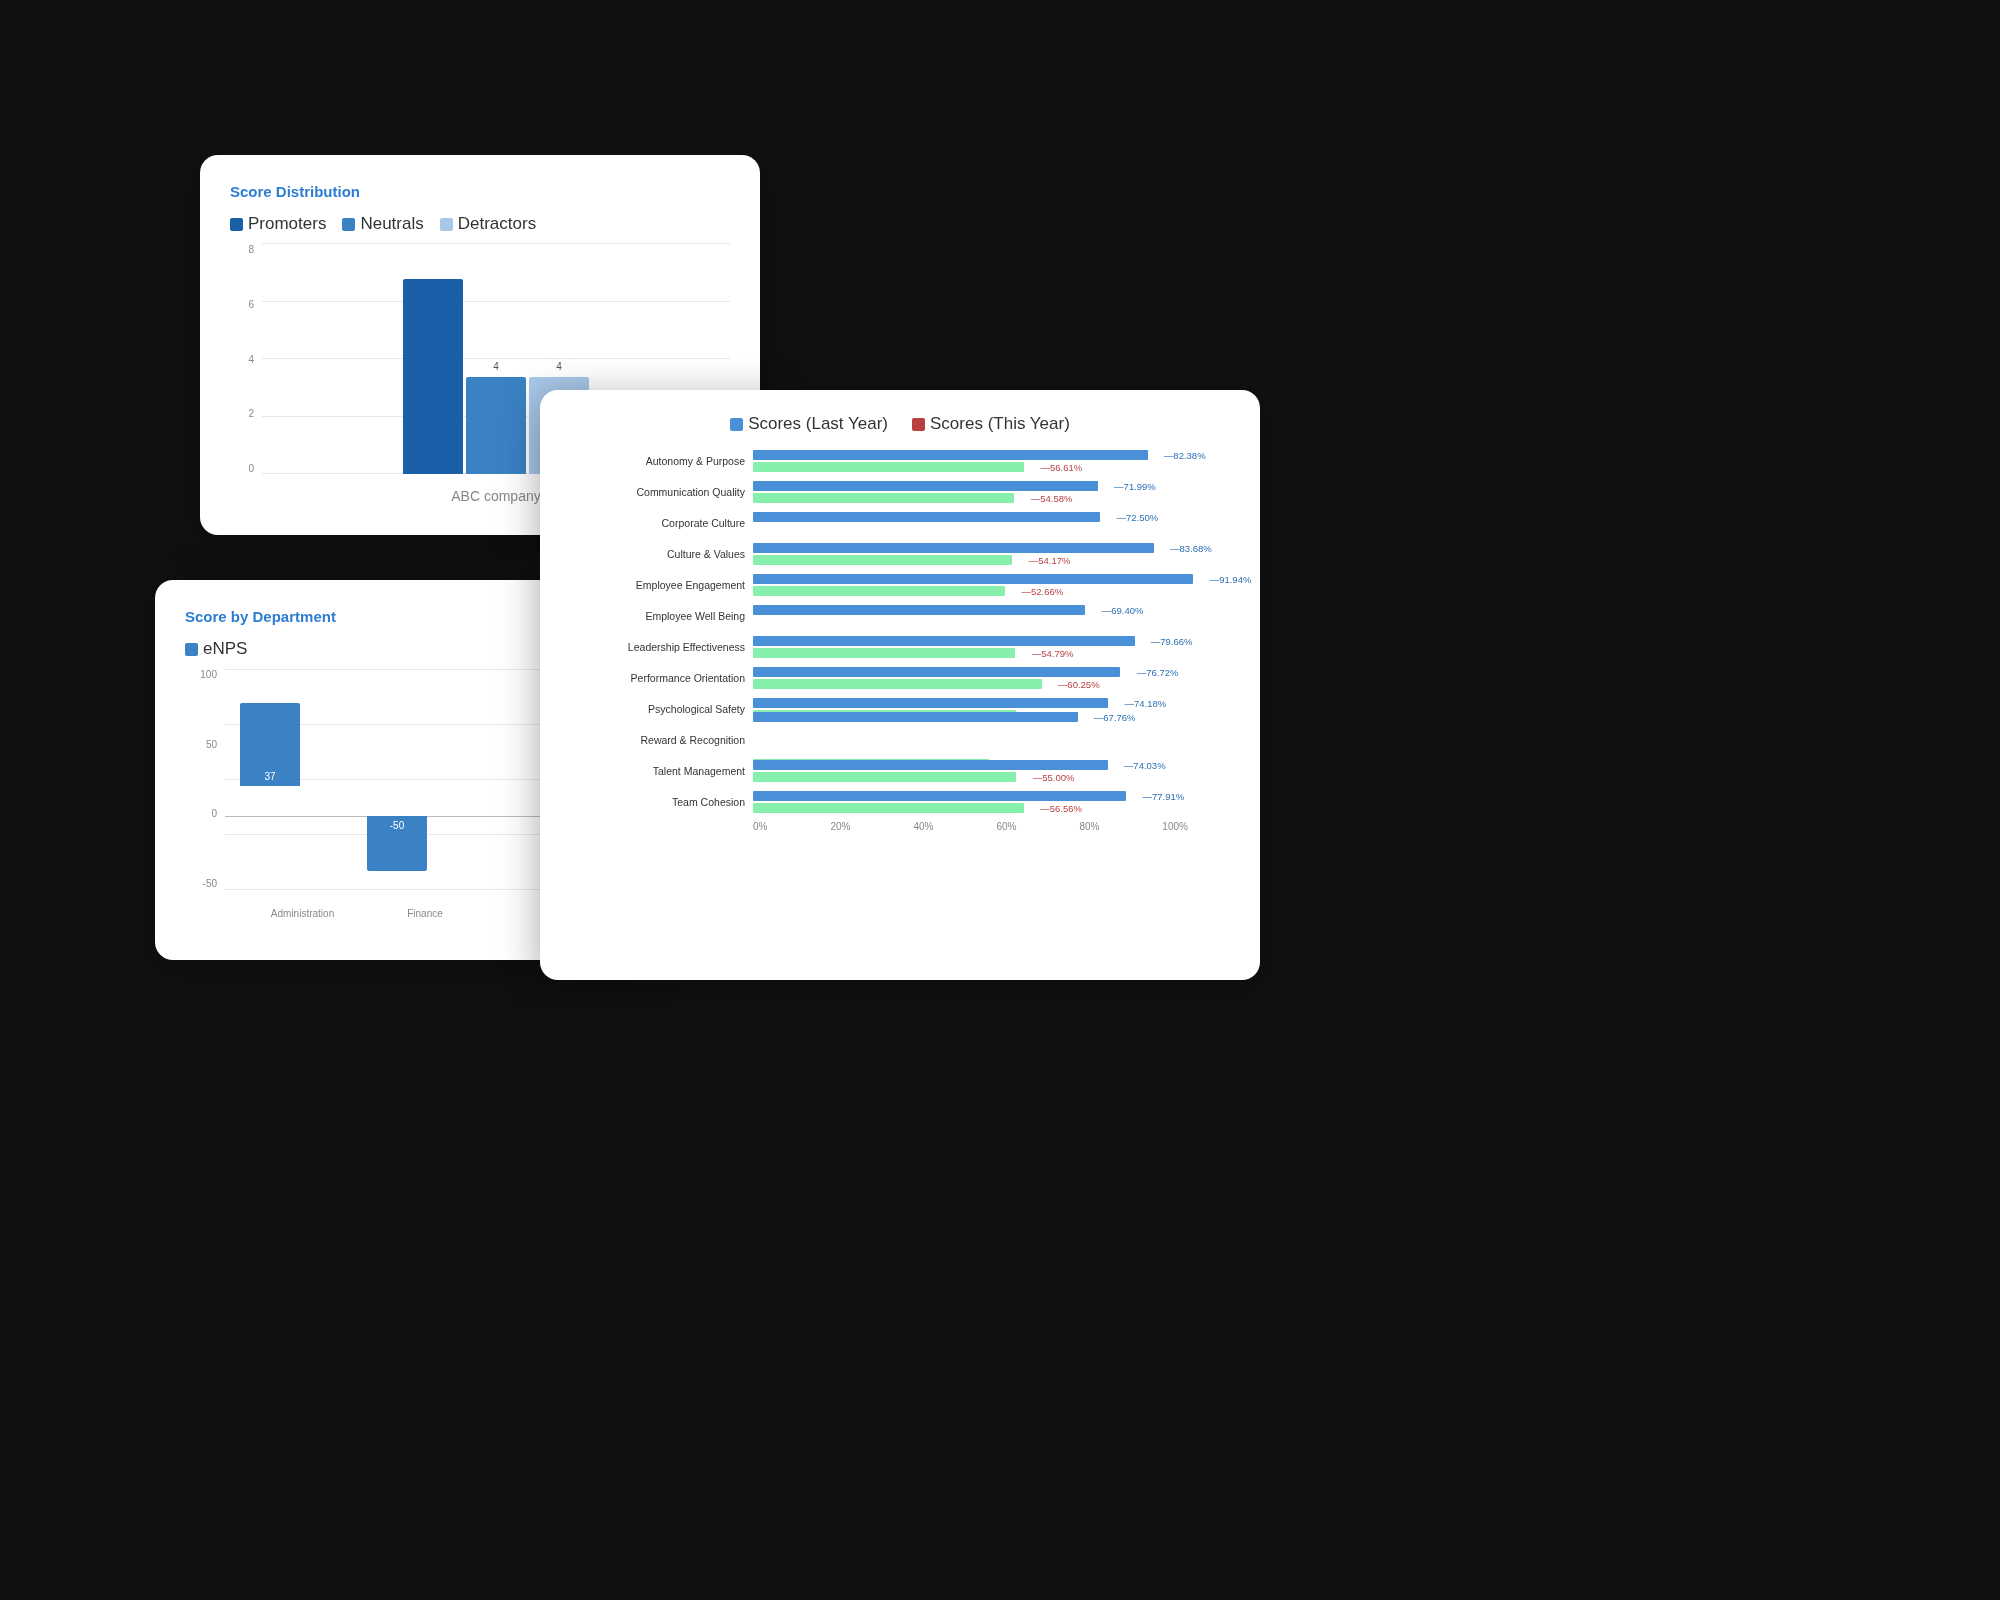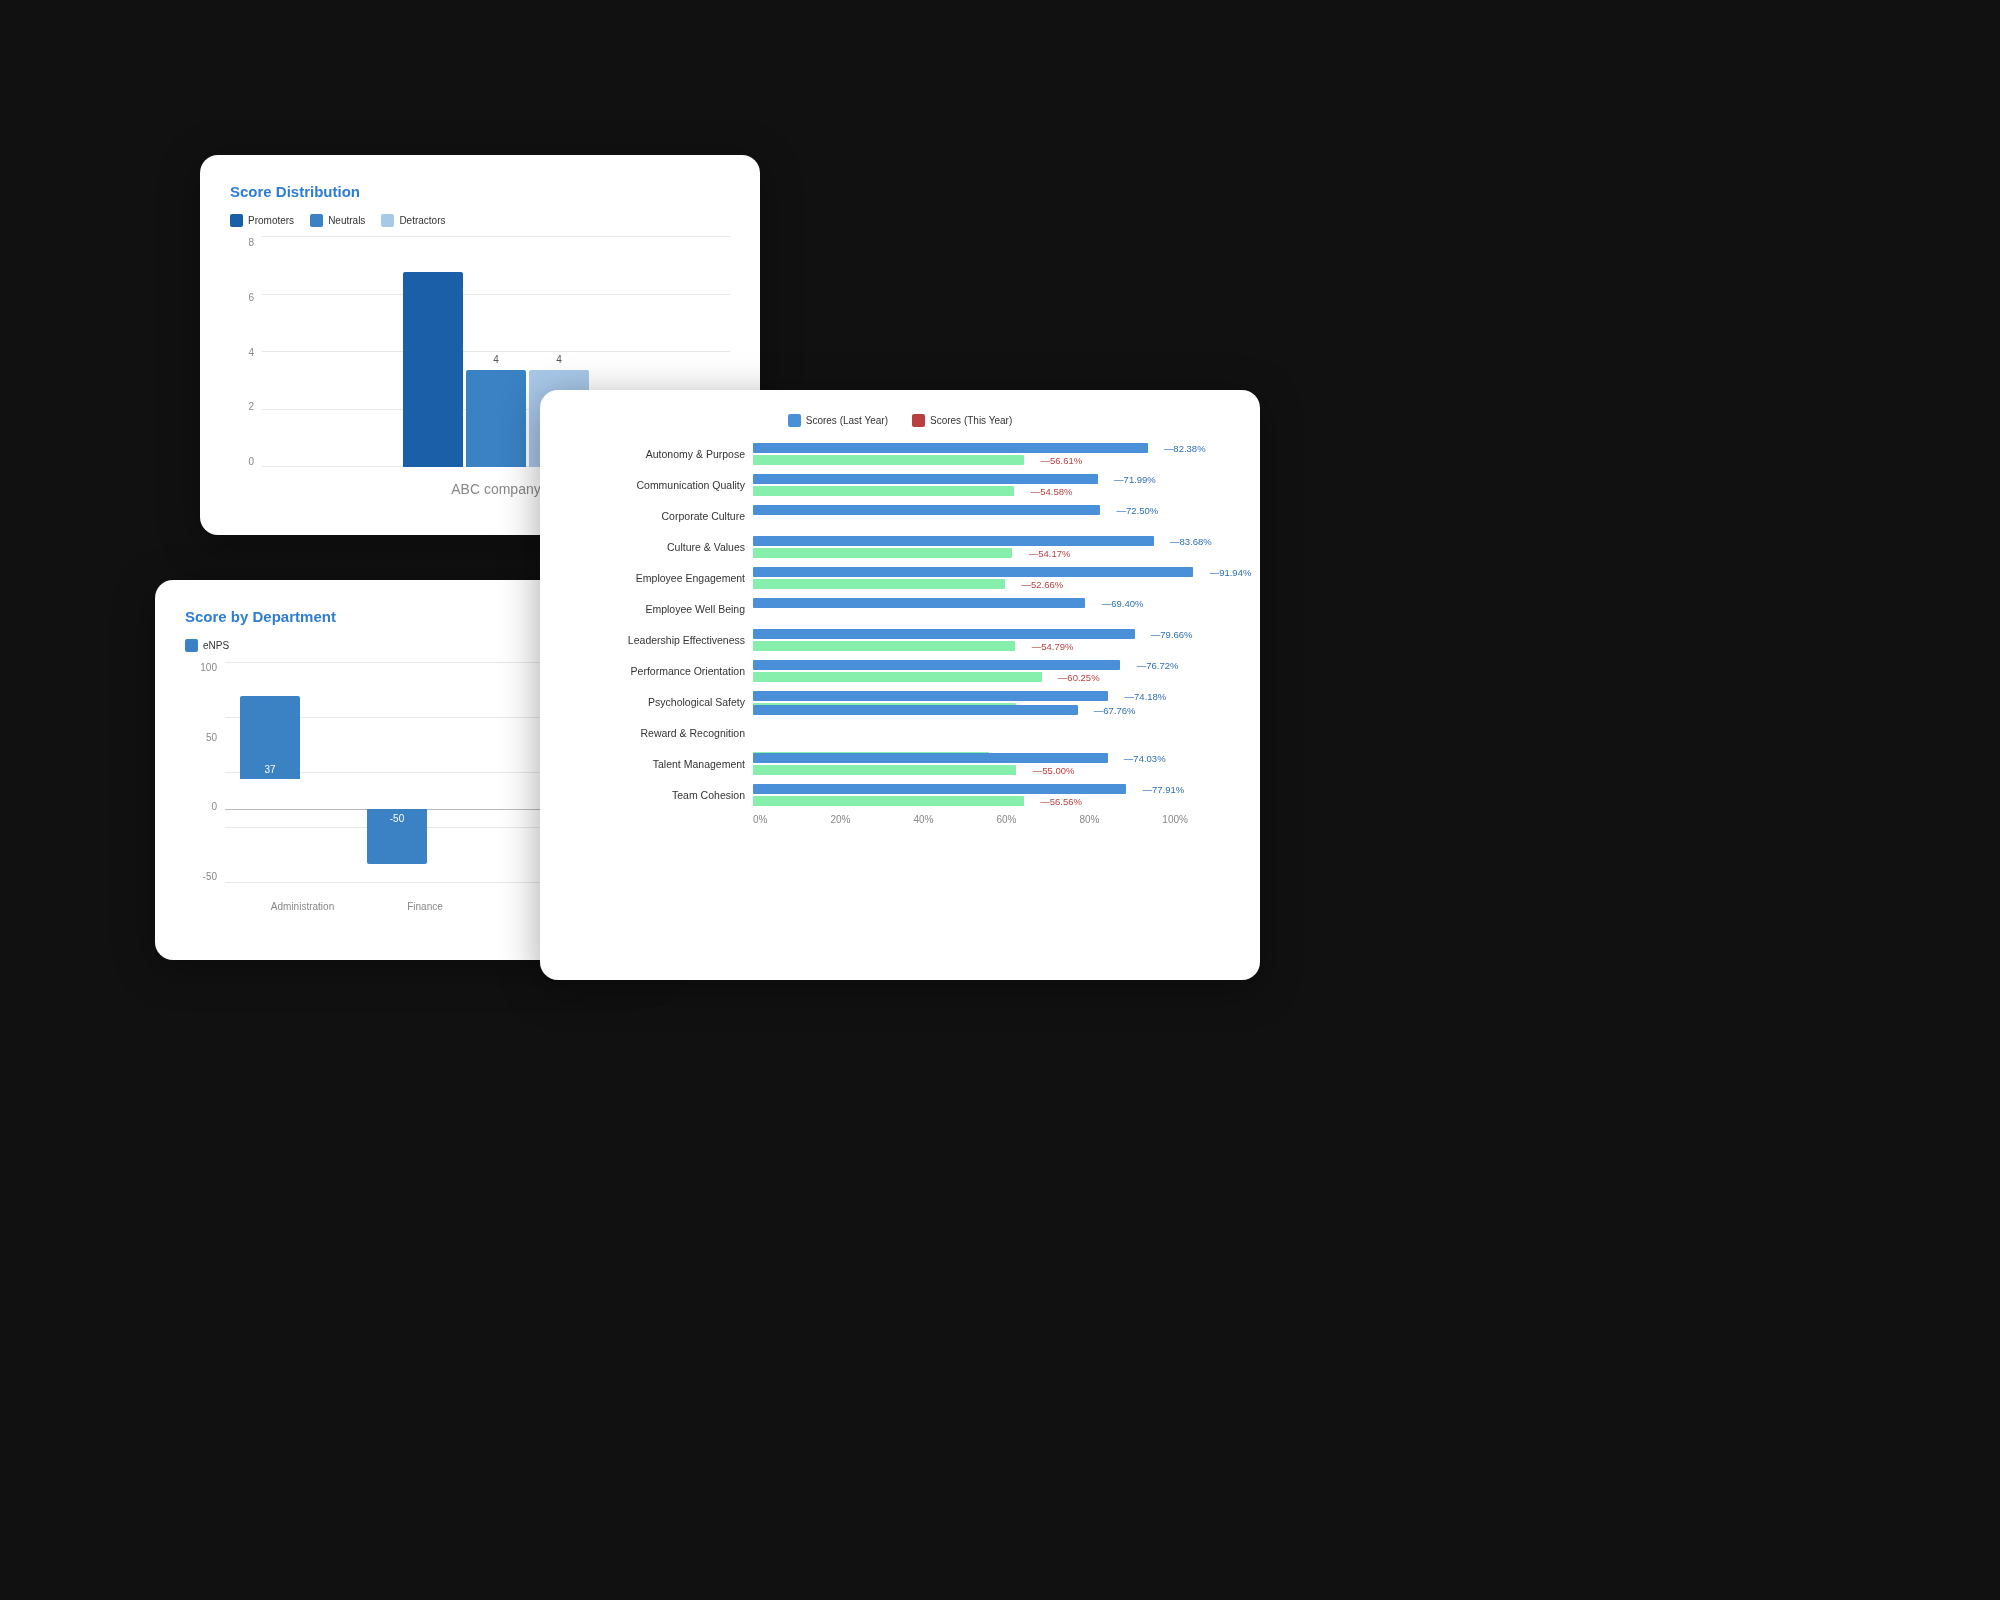--- a/index.html
+++ b/index.html
@@ -58,21 +58,21 @@
       display: flex;
       align-items: center;
       gap: 16px;
       margin-bottom: 10px;
       flex-wrap: wrap;
     }
     .legend-item {
       display: flex;
       align-items: center;
       gap: 5px;
-      font-size: 10px;
+      font-size: 17px;
       color: #333;
     }
     .legend-box {
       width: 13px;
       height: 13px;
       border-radius: 2px;
     }
 
     
     .dist-chart {

